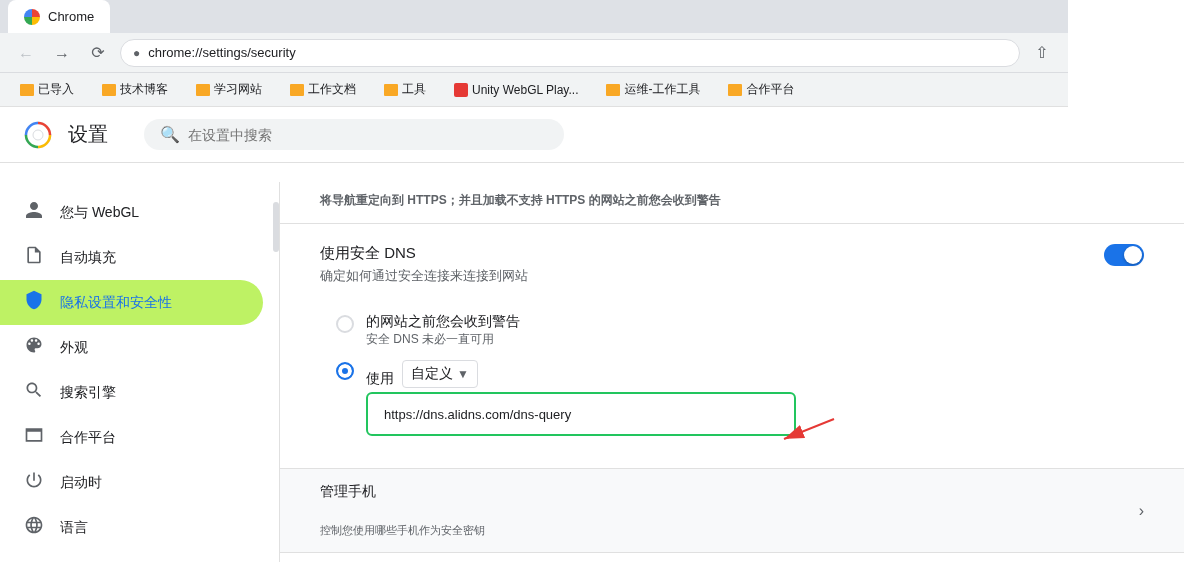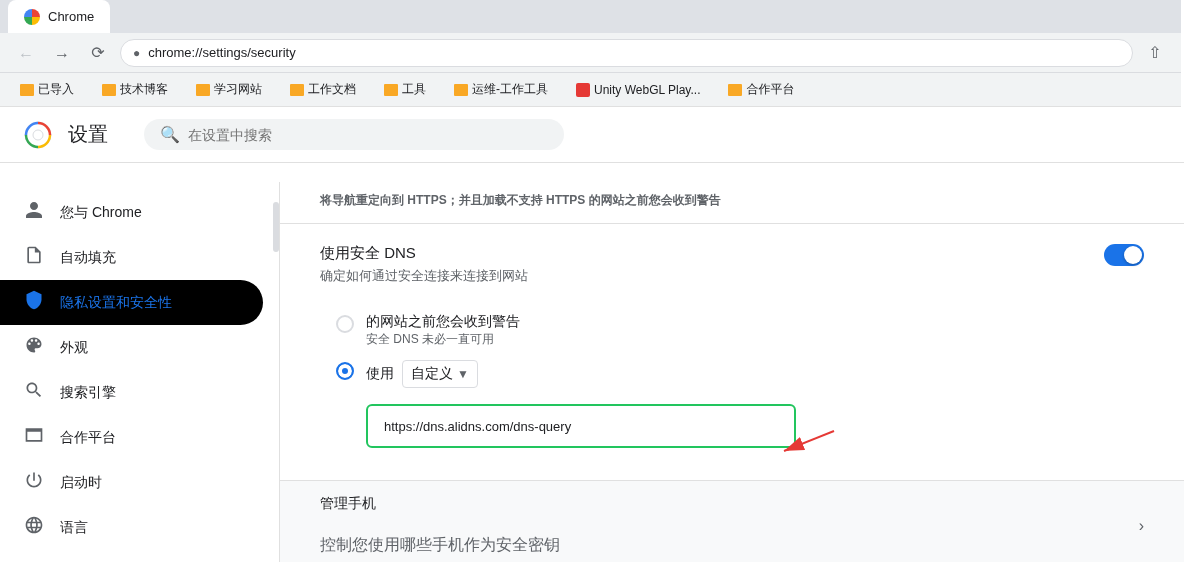--- a/index.html
+++ b/index.html
@@ -1,19 +1,19 @@
 <!DOCTYPE html>
 <html><head>
   <meta charset="utf-8">
   <style>
     * { box-sizing: border-box; margin: 0; padding: 0; }
     body { font-family: 'Microsoft YaHei', Arial, sans-serif; background: #fff; font-size: 14px; color: #202124; }
 
     
-    .browser-chrome { background: #dee1e6; width: 1181px; }
+    .browser-chrome { background: #dee1e6; width: 1068px; }
     .tab-bar { display: flex; align-items: center; height: 33px; padding: 0 8px; background: #dee1e6; }
     .tab-item { display: flex; align-items: center; height: 33px; padding: 0 16px; background: #fff; border-radius: 8px 8px 0 0; font-size: 13px; color: #202124; gap: 8px; }
     .circle-icon { width: 16px; height: 16px; border-radius: 50%; background: conic-gradient(#ea4335 0deg 90deg, #fbbc04 90deg 180deg, #34a853 180deg 270deg, #4285f4 270deg 360deg); }
 
     .nav-bar { display: flex; align-items: center; height: 40px; padding: 0 12px; background: #f1f3f4; gap: 8px; border-bottom: 1px solid #dadce0; }
     .nav-btn { width: 28px; height: 28px; border-radius: 50%; border: none; background: transparent; cursor: pointer; display: flex; align-items: center; justify-content: center; color: #5f6368; font-size: 16px; }
     .nav-btn.disabled { color: #bdc1c6; cursor: default; }
     .address-bar { flex: 1; display: flex; align-items: center; background: #fff; border-radius: 20px; height: 28px; padding: 0 12px; border: 1px solid #dadce0; gap: 8px; font-size: 13px; color: #202124; }
     .address-lock { color: #5f6368; font-size: 12px; }
     .address-url { color: #202124; }
@@ -28,21 +28,21 @@
     .settings-header { display: flex; align-items: center; height: 56px; padding: 0 24px; background: #fff; border-bottom: 1px solid #e0e0e0; gap: 16px; }
     .settings-search { flex: 1; max-width: 420px; margin-left: 20px; }
     .search-box { display: flex; align-items: center; background: #f1f3f4; border-radius: 24px; padding: 6px 16px; gap: 8px; width: 100%; }
     .search-box input { border: none; background: transparent; outline: none; font-size: 14px; color: #202124; width: 100%; }
 
     .settings-body { display: flex; flex: 1; overflow: hidden; }
 
     
     .sidebar { width: 280px; min-width: 280px; overflow-y: auto; padding: 8px 0; background: #fff; border-right: 1px solid #e0e0e0; }
     .sidebar-item { display: flex; align-items: center; gap: 16px; padding: 10px 24px; cursor: pointer; border-radius: 0 24px 24px 0; margin-right: 16px; font-size: 14px; color: #202124; }
-    .sidebar-item.active { background: #000000; color: #1a73e8; }
+    .sidebar-item.active { background: #bef264; color: #1a73e8; }
     .sidebar-item.active .sidebar-icon { color: #1a73e8; }
     .sidebar-icon { font-size: 18px; color: #5f6368; width: 20px; text-align: center; }
 
     
     .main-content { flex: 1; overflow-y: auto; padding: 0; background: #fff; position: relative; }
 
     .section-title { font-size: 15px; font-weight: 500; color: #202124; margin-bottom: 4px; }
     .section-desc { font-size: 13px; color: #5f6368; margin-bottom: 12px; }
 
     .dns-section { padding: 20px 40px; }
@@ -60,21 +60,21 @@
     .radio-btn.selected { border-color: #1a73e8; background: #1a73e8; box-shadow: inset 0 0 0 4px #fff; }
     .radio-label { font-size: 14px; color: #202124; }
     .radio-sublabel { font-size: 12px; color: #5f6368; }
     .custom-select { display: flex; align-items: center; gap: 4px; padding: 4px 8px; border: 1px solid #dadce0; border-radius: 4px; background: #fff; cursor: pointer; font-size: 14px; }
 
     
     .list-section { border-top: 1px solid #e0e0e0; }
     .list-item { display: flex; align-items: center; justify-content: space-between; padding: 14px 40px; border-bottom: 1px solid #e0e0e0; cursor: pointer; }
     .list-item-left { flex: 1; }
     .list-item-title { font-size: 14px; color: #202124; margin-bottom: 2px; }
-    .list-item-desc { font-size: 16px; color: #5f6368; margin-top: 22px; }
+    .list-item-desc { font-size: 11px; color: #5f6368; margin-top: 22px; }
     .list-item-arrow { color: #5f6368; font-size: 16px; }
     .list-item-ext { color: #5f6368; font-size: 16px; }
   </style>
 </head>
 <body>
 
 <div class="browser-chrome">
   <div class="tab-bar">
     <div class="tab-item">
       <div class="circle-icon"></div>
@@ -108,26 +108,26 @@
     </div>
     <div class="bookmark-item">
       <span class="bookmark-folder"></span>
       <span>工作文档</span>
     </div>
     <div class="bookmark-item">
       <span class="bookmark-folder"></span>
       <span>工具</span>
     </div>
     <div class="bookmark-item">
-      <span class="bookmark-folder"></span>
-      <span>运维-工作工具</span>
-    </div>
-    <div class="bookmark-item">
       <span style="width:14px;height:14px;background:#e53935;display:inline-block;border-radius:2px;"></span>
       <span>Unity WebGL Play...</span>
+    </div>
+    <div class="bookmark-item">
+      <span class="bookmark-folder"></span>
+      <span>运维-工作工具</span>
     </div>
     <div class="bookmark-item">
       <span class="bookmark-folder"></span>
       <span>合作平台</span>
     </div>
   </div>
 </div>
 
 <div class="settings-page">
 
@@ -155,21 +155,21 @@
 
     <div class="sidebar" style="position:relative;">
       <div style="position:absolute;right:0;top:20px;width:6px;height:50px;background:#dadce0;border-radius:3px;"></div>
 
       <div class="sidebar-item">
         <span class="sidebar-icon">
           <svg width="20" height="20" viewBox="0 0 24 24" fill="#5f6368">
               <path d="M12 12c2.7 0 4.8-2.1 4.8-4.8S14.7 2.4 12 2.4 7.2 4.5 7.2 7.2 9.3 12 12 12zm0 2.4c-3.2 0-9.6 1.6-9.6 4.8v2.4h19.2v-2.4c0-3.2-6.4-4.8-9.6-4.8z"></path>
             </svg>
         </span>
-        <span>您与 Chrome</span>
+        <span>您与 WebGL</span>
       </div>
 
       <div class="sidebar-item">
         <span class="sidebar-icon">
           <svg width="20" height="20" viewBox="0 0 24 24" fill="#5f6368">
               <path d="M14 2H6c-1.1 0-2 .9-2 2v16c0 1.1.9 2 2 2h12c1.1 0 2-.9 2-2V8l-6-6zm4 18H6V4h7v5h5v11z"></path>
             </svg>
         </span>
         <span>自动填充</span>
       </div>
@@ -261,21 +261,21 @@
             <div class="radio-btn"></div>
             <div>
               <div class="radio-label">的网站之前您会收到警告</div>
               <div class="radio-sublabel">安全 DNS 未必一直可用</div>
             </div>
           </div>
 
           <div class="radio-option">
             <div class="radio-btn selected"></div>
             <div style="flex:1;">
-              <div style="display:flex;align-items:center;gap:8px;margin-bottom:16px;">
+              <div style="display:flex;align-items:flex-end;gap:8px;margin-bottom:4px;">
                 <span class="radio-label">使用</span>
                 <div class="custom-select">
                   <span>自定义</span>
                   <span style="font-size:12px;color:#5f6368;">▼</span>
                 </div>
               </div>
 
               <div style="border:2px solid #22c55e;border-radius:6px;padding:12px 16px;max-width:430px;background:#fff;position:relative;">
                 <input type="text" style="width: 100%; border: none; background: transparent; outline: none; font-size: 13px; color: rgb(32, 33, 36);" value="https://dns.alidns.com/dns-query">
                 

